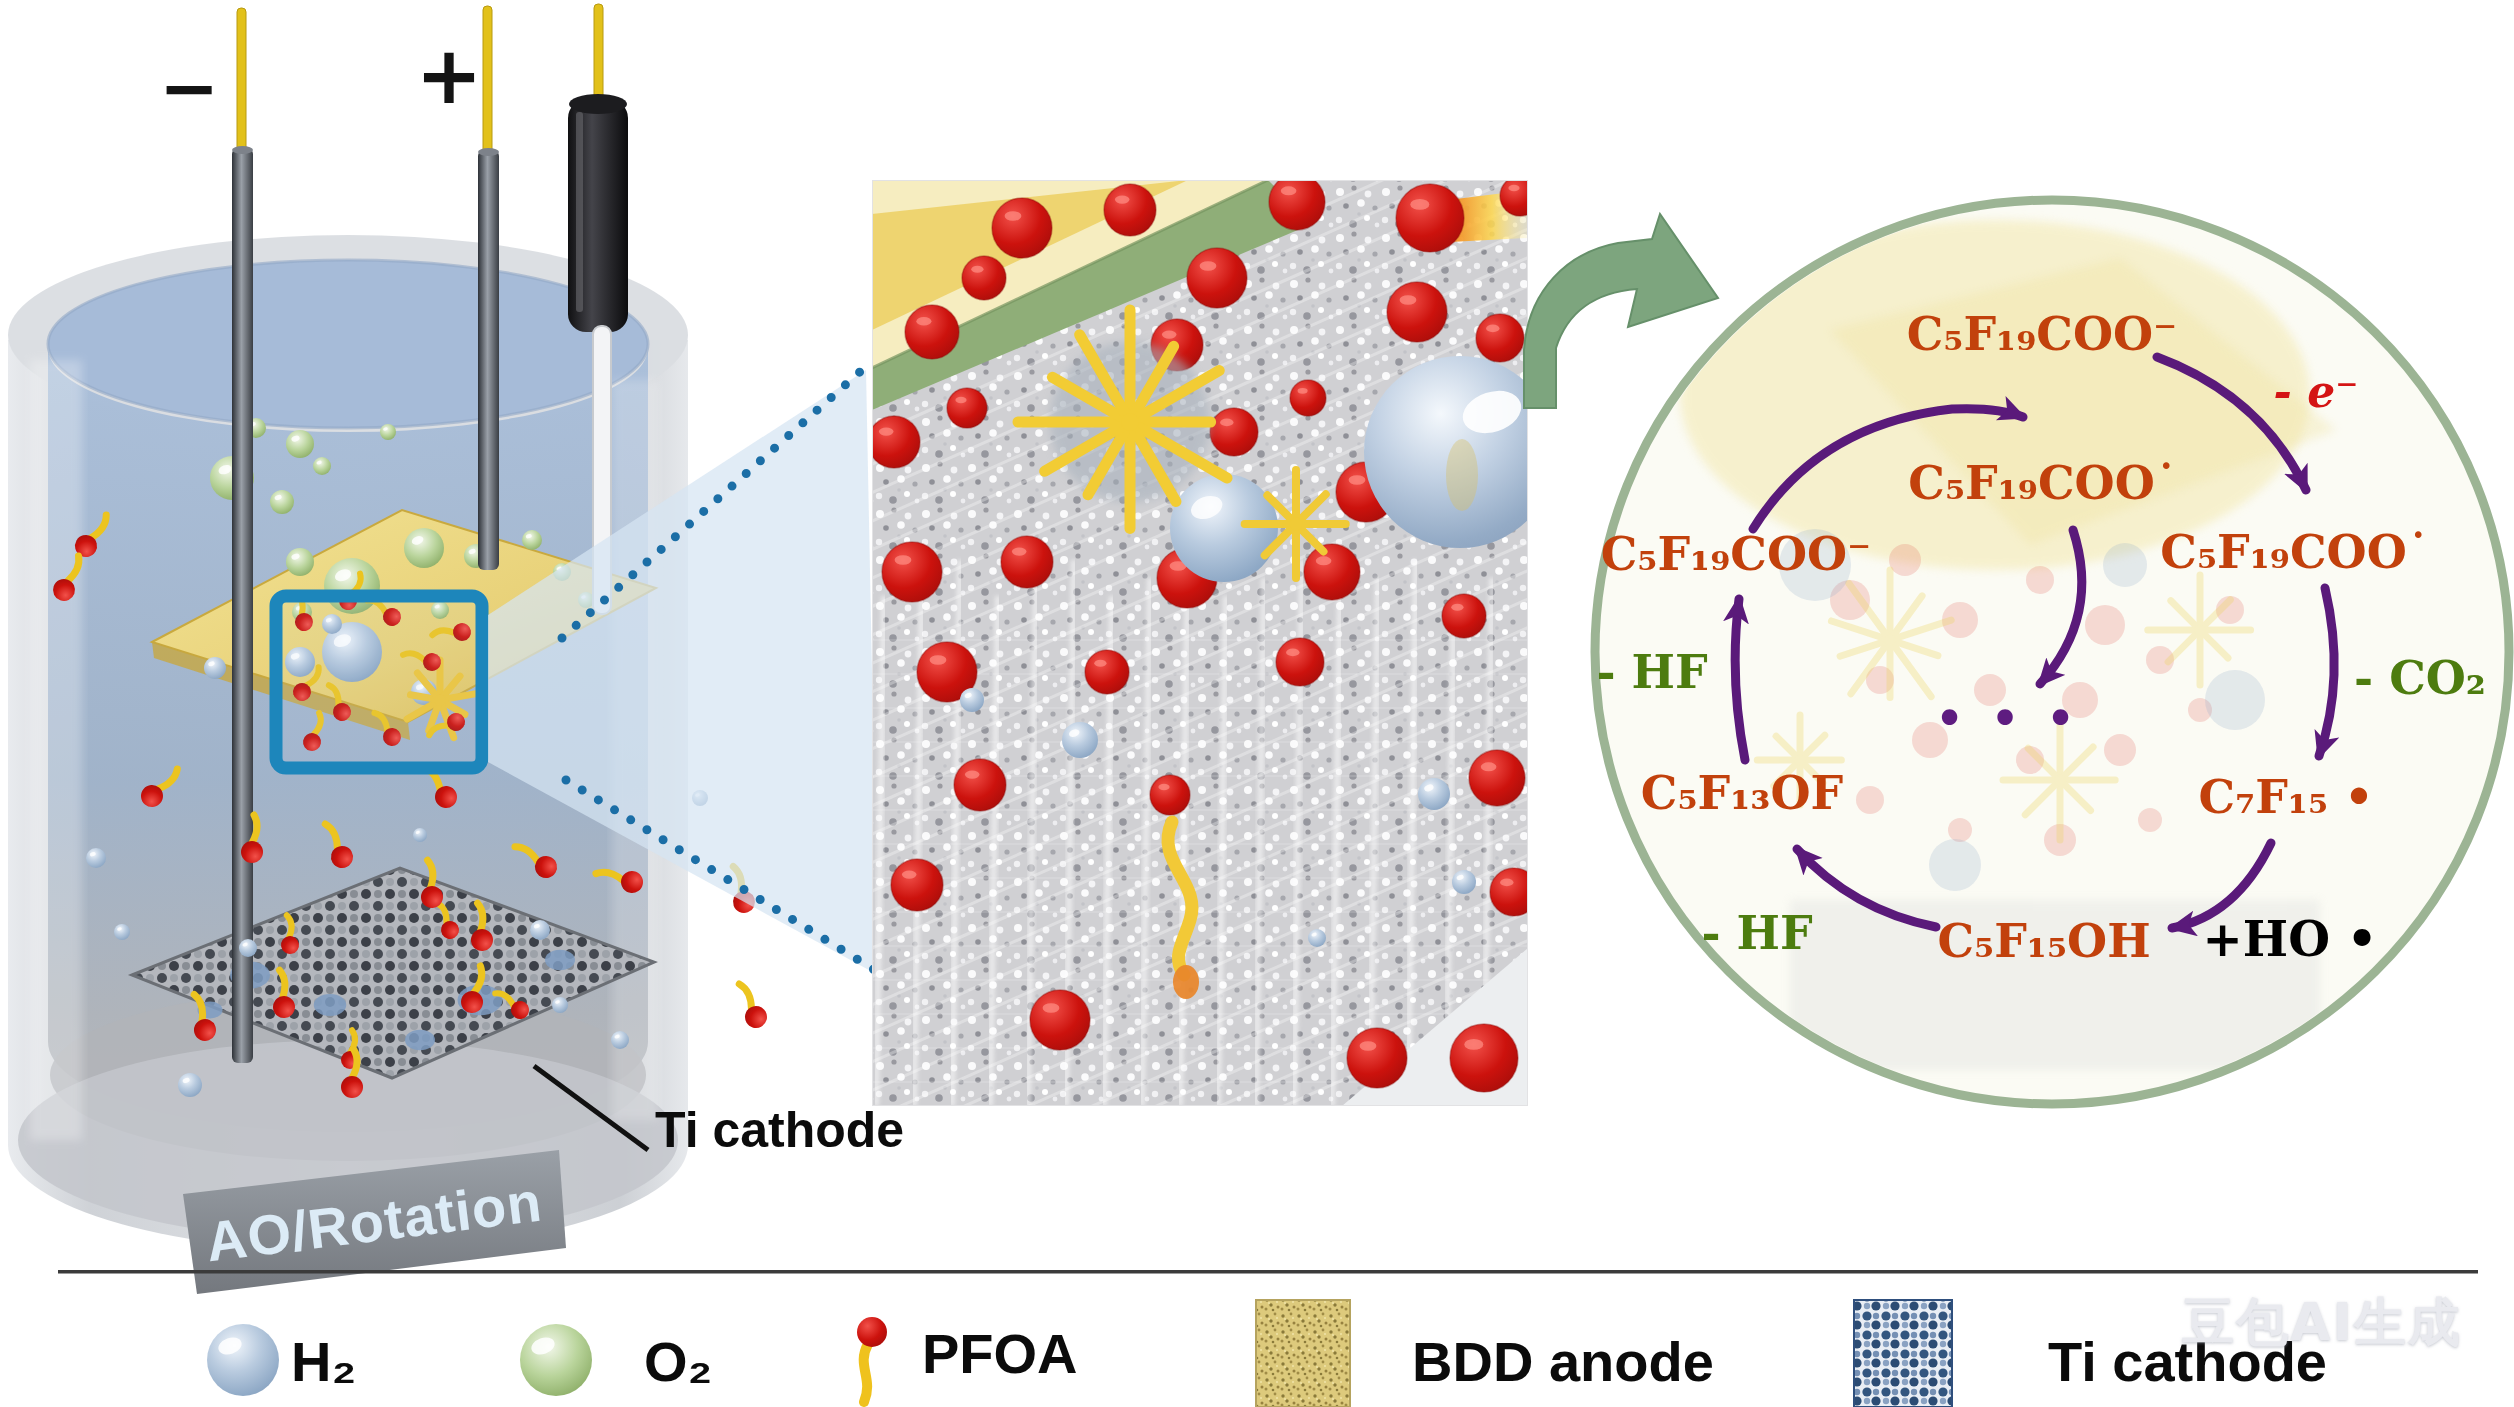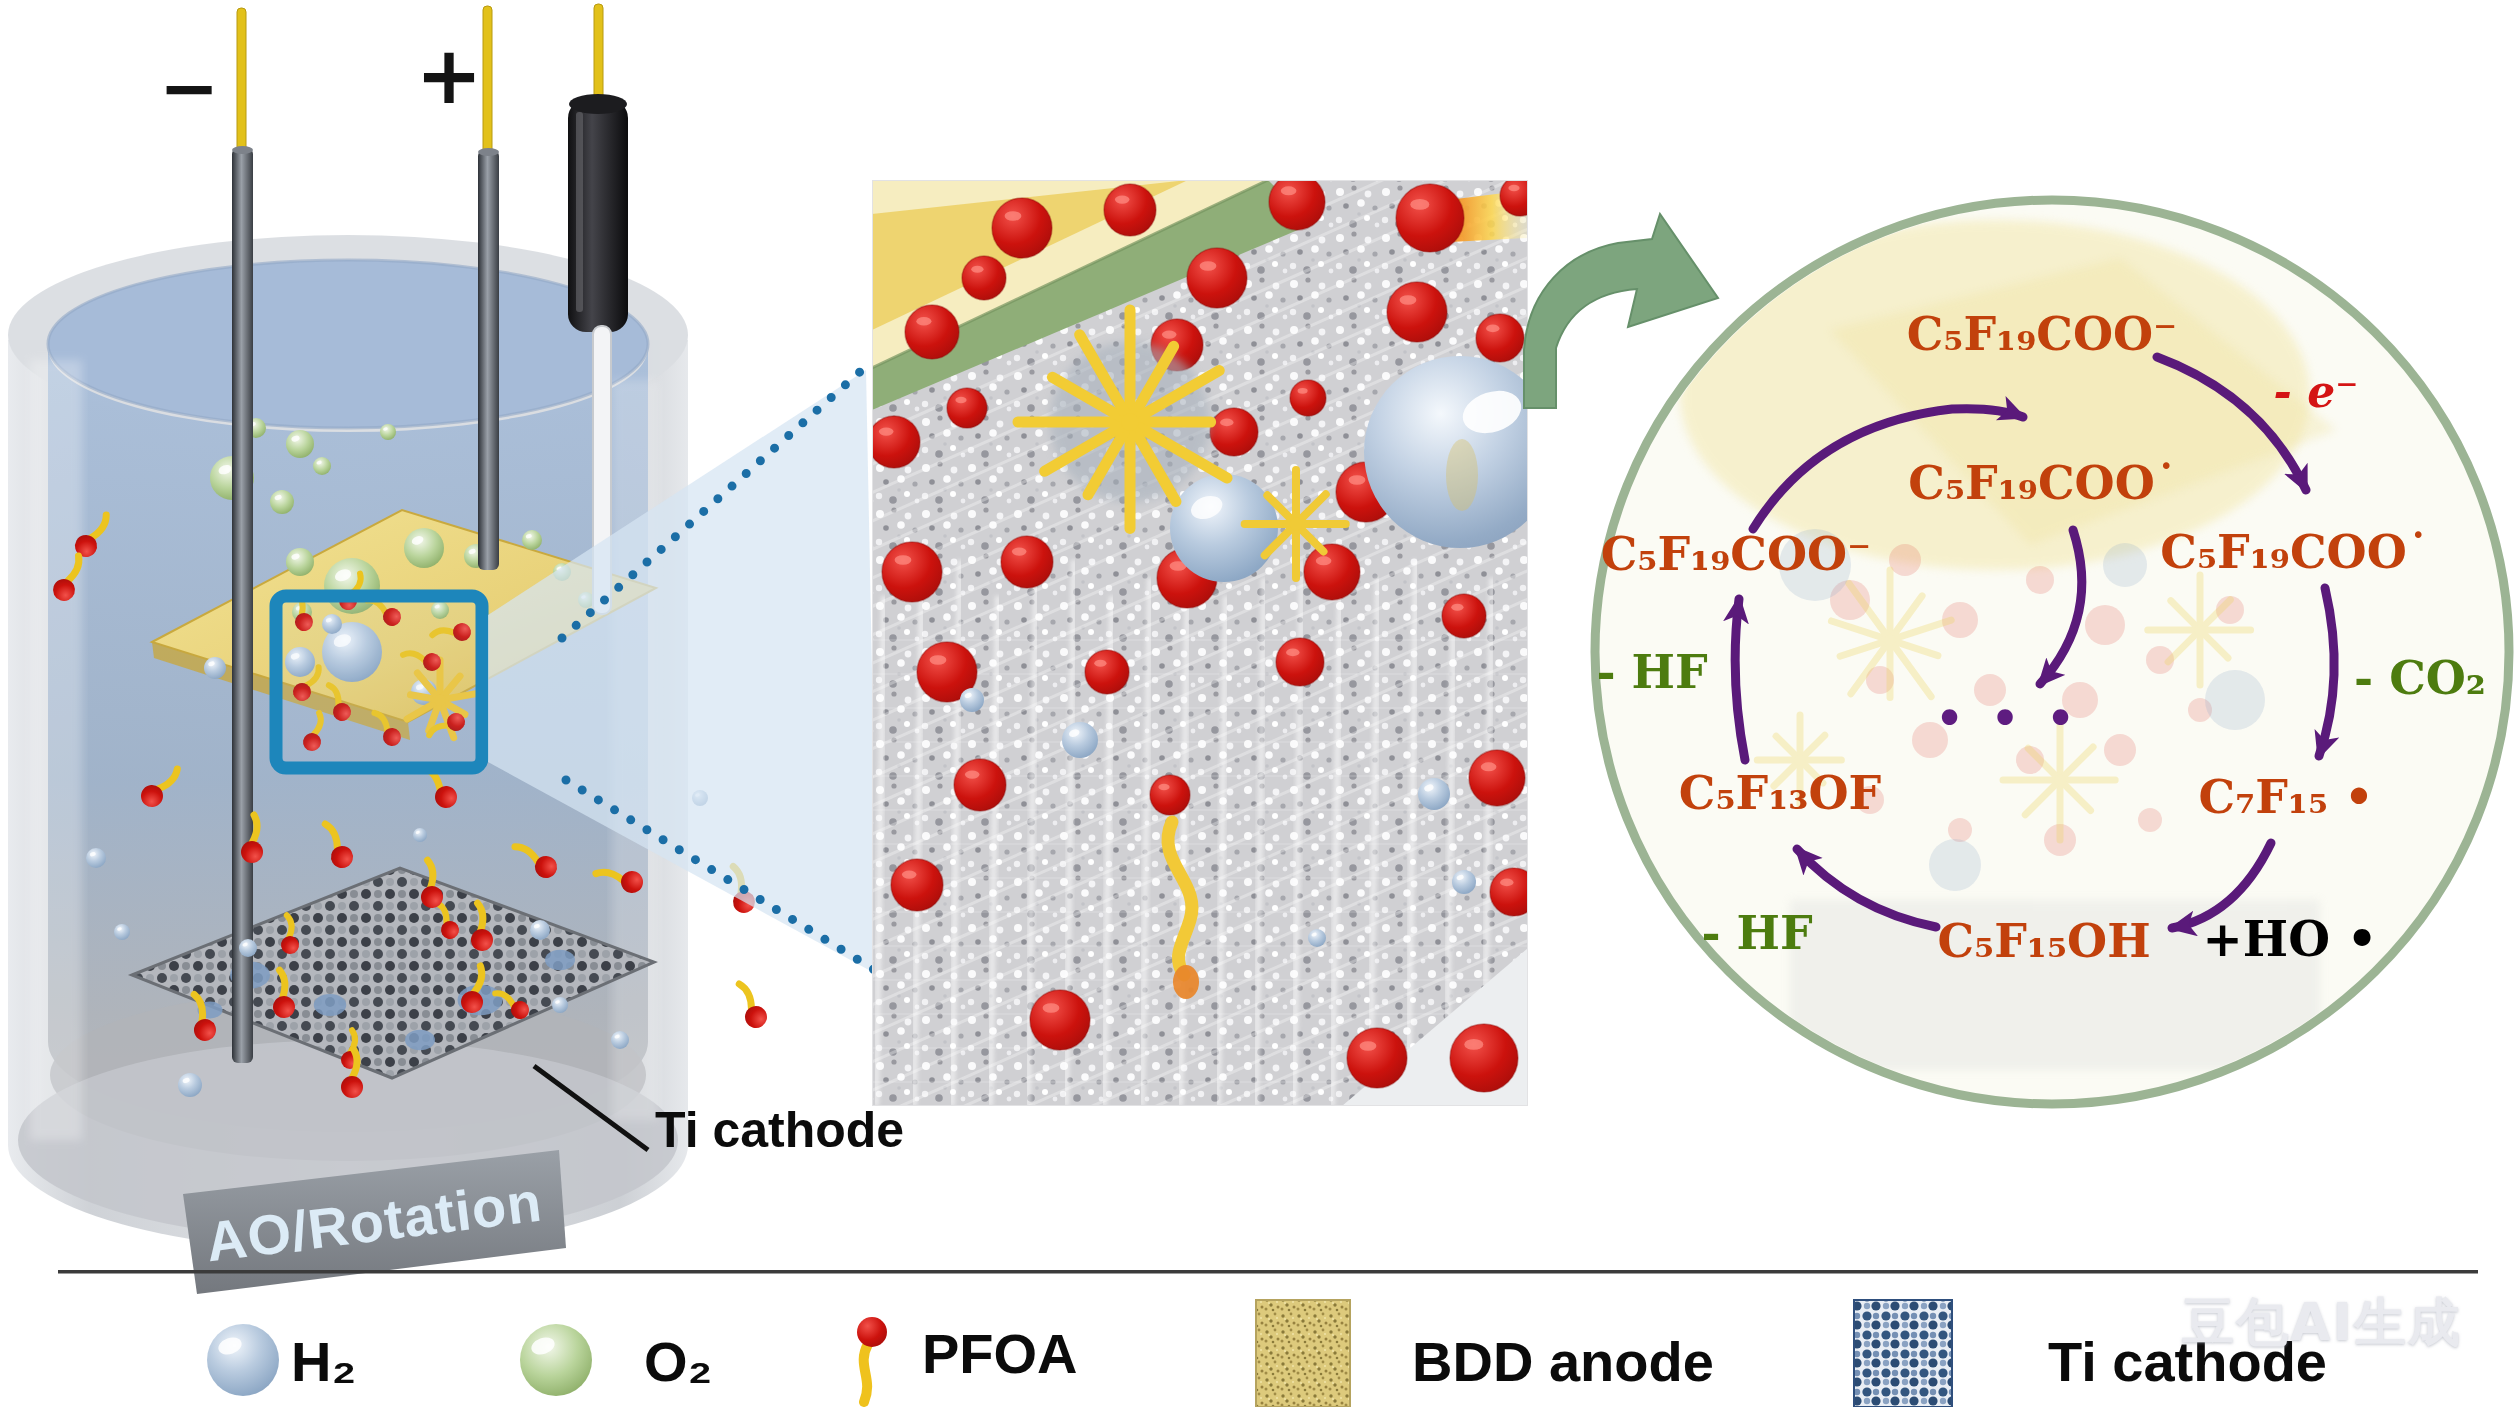--- a/index.html
+++ b/index.html
@@ -746,21 +746,21 @@
 
 <div class="lbl banner-text" style="left:374px;top:1222px;">AO/Rotation</div>
 <div class="lbl-left cathode-lbl" style="left:655px;top:1130px;">Ti cathode</div>
 
 <div class="lbl formula" style="left:2042px;top:334px;">C₅F₁₉COO⁻</div>
 <div class="lbl formula" style="left:2043px;top:483px;">C₅F₁₉COO˙</div>
 <div class="lbl formula" style="left:2295px;top:552px;">C₅F₁₉COO˙</div>
 <div class="lbl formula" style="left:2286px;top:797px;">C₇F₁₅ •</div>
 <div class="lbl formula-black" style="left:2290px;top:939px;">+HO •</div>
 <div class="lbl formula" style="left:2044px;top:941px;text-align:right;">C₅F₁₅OH</div>
-<div class="lbl formula" style="left:1742px;top:793px;margin-left:38px;">C₅F₁₃OF</div>
+<div class="lbl formula" style="left:1742px;top:793px;">C₅F₁₃OF</div>
 <div class="lbl formula" style="left:1736px;top:554px;">C₅F₁₉COO⁻</div>
 <div class="lbl ellipsis" style="left:2008px;top:719px;">• • •</div>
 
 <div class="lbl edge-red-i" style="left:2316px;top:392px;">- e⁻</div>
 <div class="lbl edge-red" style="left:2420px;top:678px;">- CO₂</div>
 <div class="lbl edge-red" style="left:1652px;top:672px;">- HF</div>
 <div class="lbl edge-red" style="left:1757px;top:933px;">- HF</div>
 
 <div class="lbl-left leg-lbl" style="left:291px;top:1362px;">H₂</div>
 <div class="lbl-left leg-lbl" style="left:608px;top:1362px;margin-left:36px;">O₂</div>

